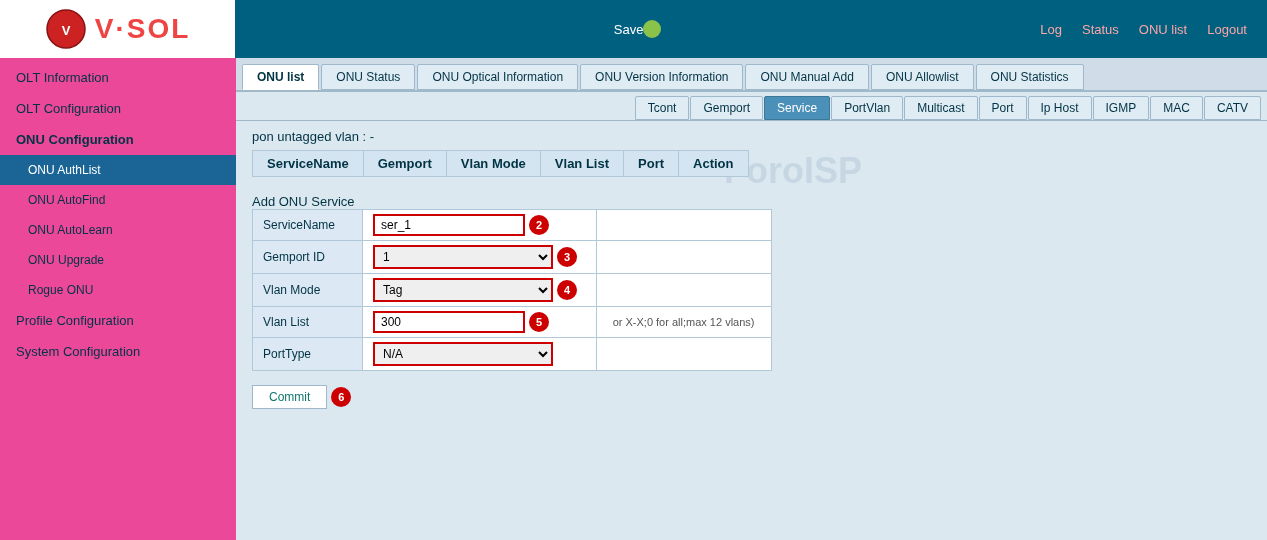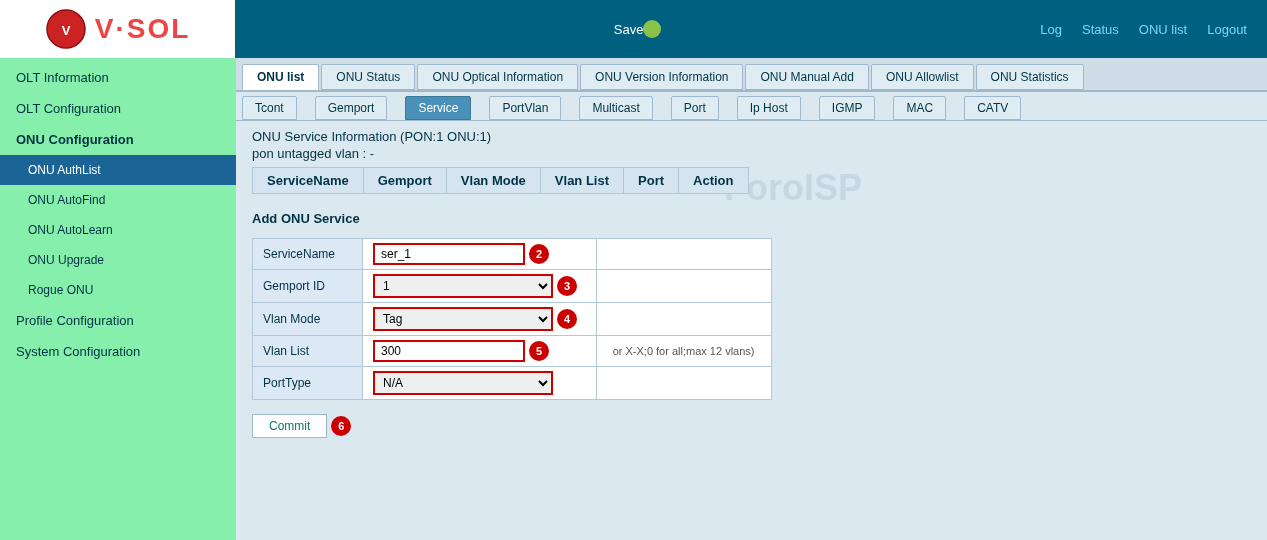--- a/index.html
+++ b/index.html
@@ -49,37 +49,37 @@
       font-size: 14px;
     }
     .status-dot {
       width: 18px;
       height: 18px;
       border-radius: 50%;
       background: #8bc34a;
       display: inline-block;
     }
     .top-link {
-      color: #7dd3fc;
+      color: #fca5a5;
       text-decoration: none;
       font-size: 13px;
       cursor: pointer;
     }
 
     
     .main-layout {
       display: flex;
       flex: 1;
       overflow: hidden;
     }
 
     
     .sidebar {
       width: 236px;
-      background: #86efac;
+      background: #ec4899;
       flex-shrink: 0;
       padding-top: 4px;
     }
     .sidebar-item {
       padding: 8px 16px;
       cursor: pointer;
       color: #003344;
       font-size: 13px;
     }
     .sidebar-item.active {
@@ -126,22 +126,23 @@
       background: white;
       border-bottom-color: white;
       font-weight: bold;
     }
 
     
     .tab-bar-2 {
       background: #dce8f0;
       display: flex;
       padding: 4px 6px 0 6px;
-      gap: 18px;
+      gap: 1px;
       border-bottom: 1px solid #a0b8c8;
+      justify-content: flex-end;
     }
     .tab2 {
       padding: 4px 12px;
       background: #e0ecf4;
       border: 1px solid #a0b8cc;
       cursor: pointer;
       color: #003344;
       font-size: 12px;
       border-radius: 2px 2px 0 0;
     }
@@ -195,24 +196,24 @@
       white-space: nowrap;
     }
 
     
     .add-service-section {
       padding: 8px 16px;
       position: relative;
       z-index: 1;
     }
     .add-service-title {
-      font-weight: bold;
+      font-weight: normal;
       font-size: 13px;
       color: #003344;
-      margin-bottom: 12px;
+      margin-bottom: 0;
     }
     .form-table {
       border-collapse: collapse;
       background: white;
       border: 1px solid #b0c8d8;
     }
     .form-table td {
       border: 1px solid #b0c8d8;
       padding: 4px 10px;
       font-size: 12px;
@@ -336,21 +337,20 @@
       <div class="tab2">PortVlan</div>
       <div class="tab2">Multicast</div>
       <div class="tab2">Port</div>
       <div class="tab2">Ip Host</div>
       <div class="tab2">IGMP</div>
       <div class="tab2">MAC</div>
       <div class="tab2">CATV</div>
     </div>
 
     <div class="info-section">
-      <p>ONU Service Information (PON:1 ONU:1)</p>
       <p>pon untagged vlan : -</p>
     </div>
 
     <div class="watermark-wrap" style="margin: 0 16px 4px 16px; position: relative; height: 32px;">
       <div class="watermark">ForoISP</div>
       <table class="service-table" style="margin: 0; width: 460px;">
         <thead>
           <tr>
             <th>ServiceName</th>
             <th>Gemport</th>

